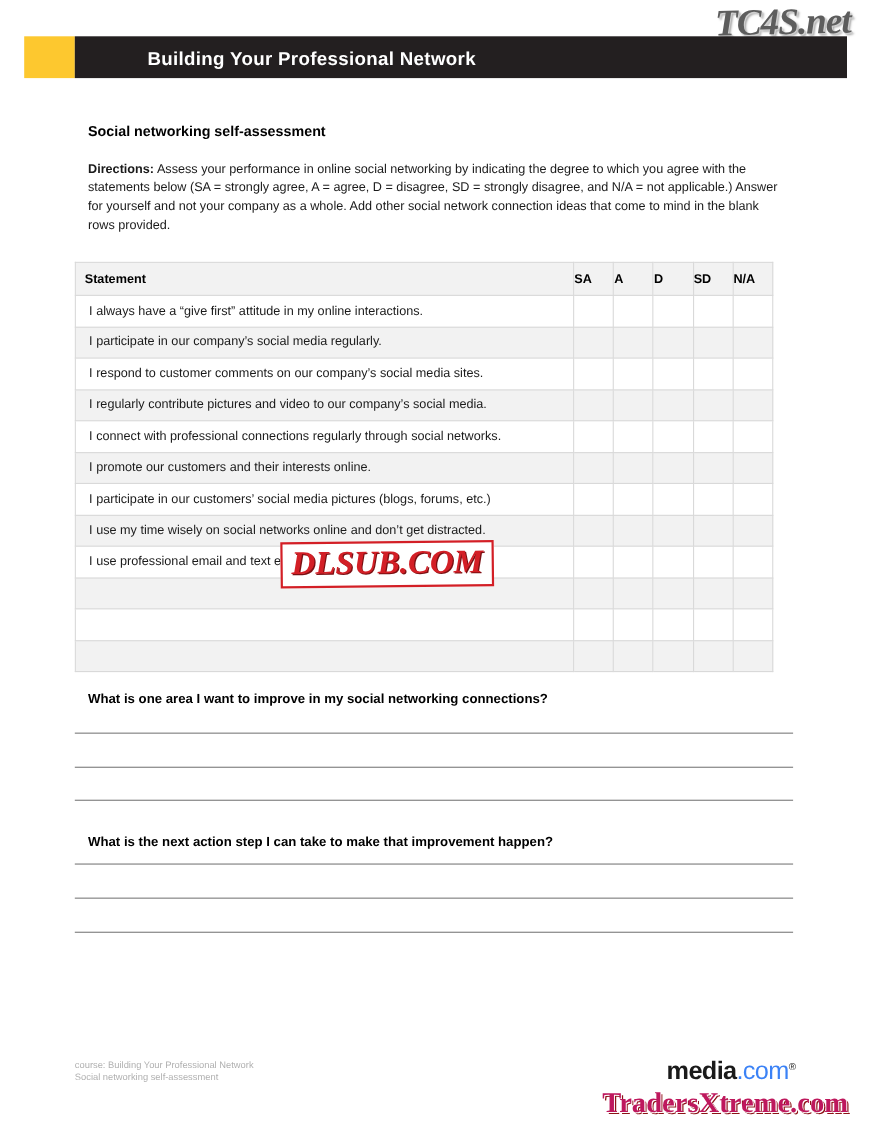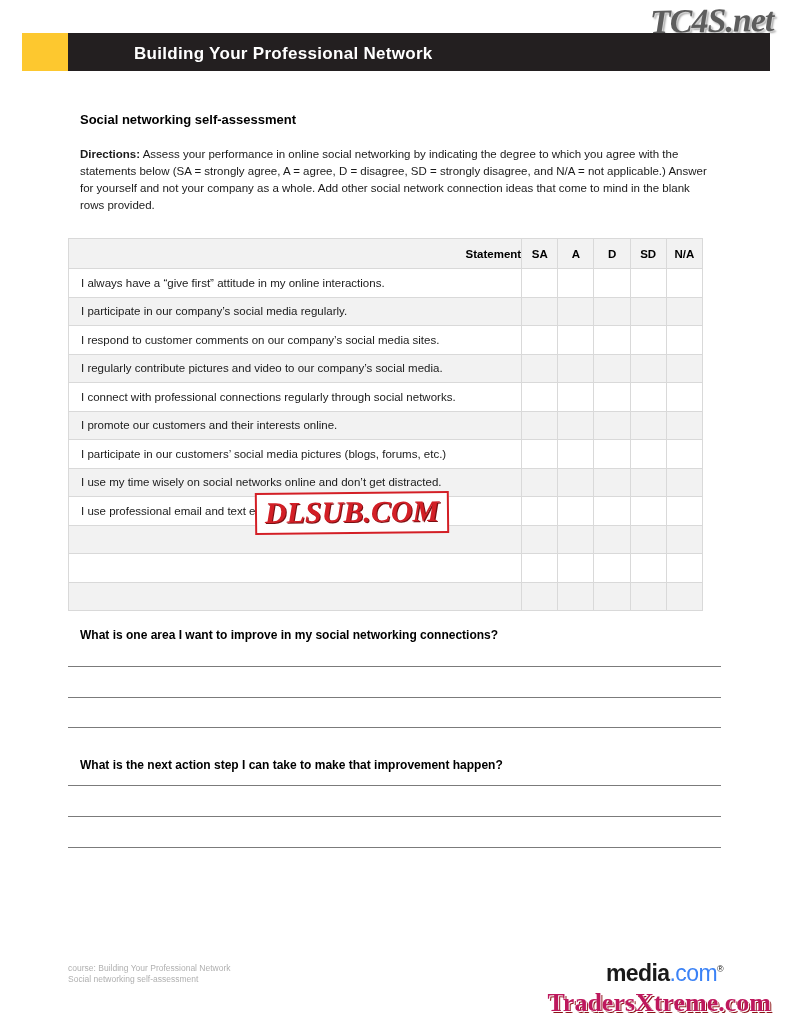--- a/index.html
+++ b/index.html
@@ -100,25 +100,25 @@
   .table td, .table th {
     border: 1px solid #d9d9d9;
     padding: 0;
   }
   .th-row th {
     background: #f2f2f2;
     height: 30px;
     font-size: 11.5px;
     font-weight: bold;
     color: #000;
-    text-align: center;
+    text-align: left;
     vertical-align: middle;
   }
   .th-row th.stmt {
-    text-align: right;
+    text-align: left;
     padding-left: 8px;
     margin-top: 28px;
   }
   .col-stmt { width: 451px; }
   .col-opt  { width: 36px; }
   .row-statement {
     height: 28.5px;
     font-size: 11.5px;
     color: #1a1a1a;
     padding-left: 12px !important;

